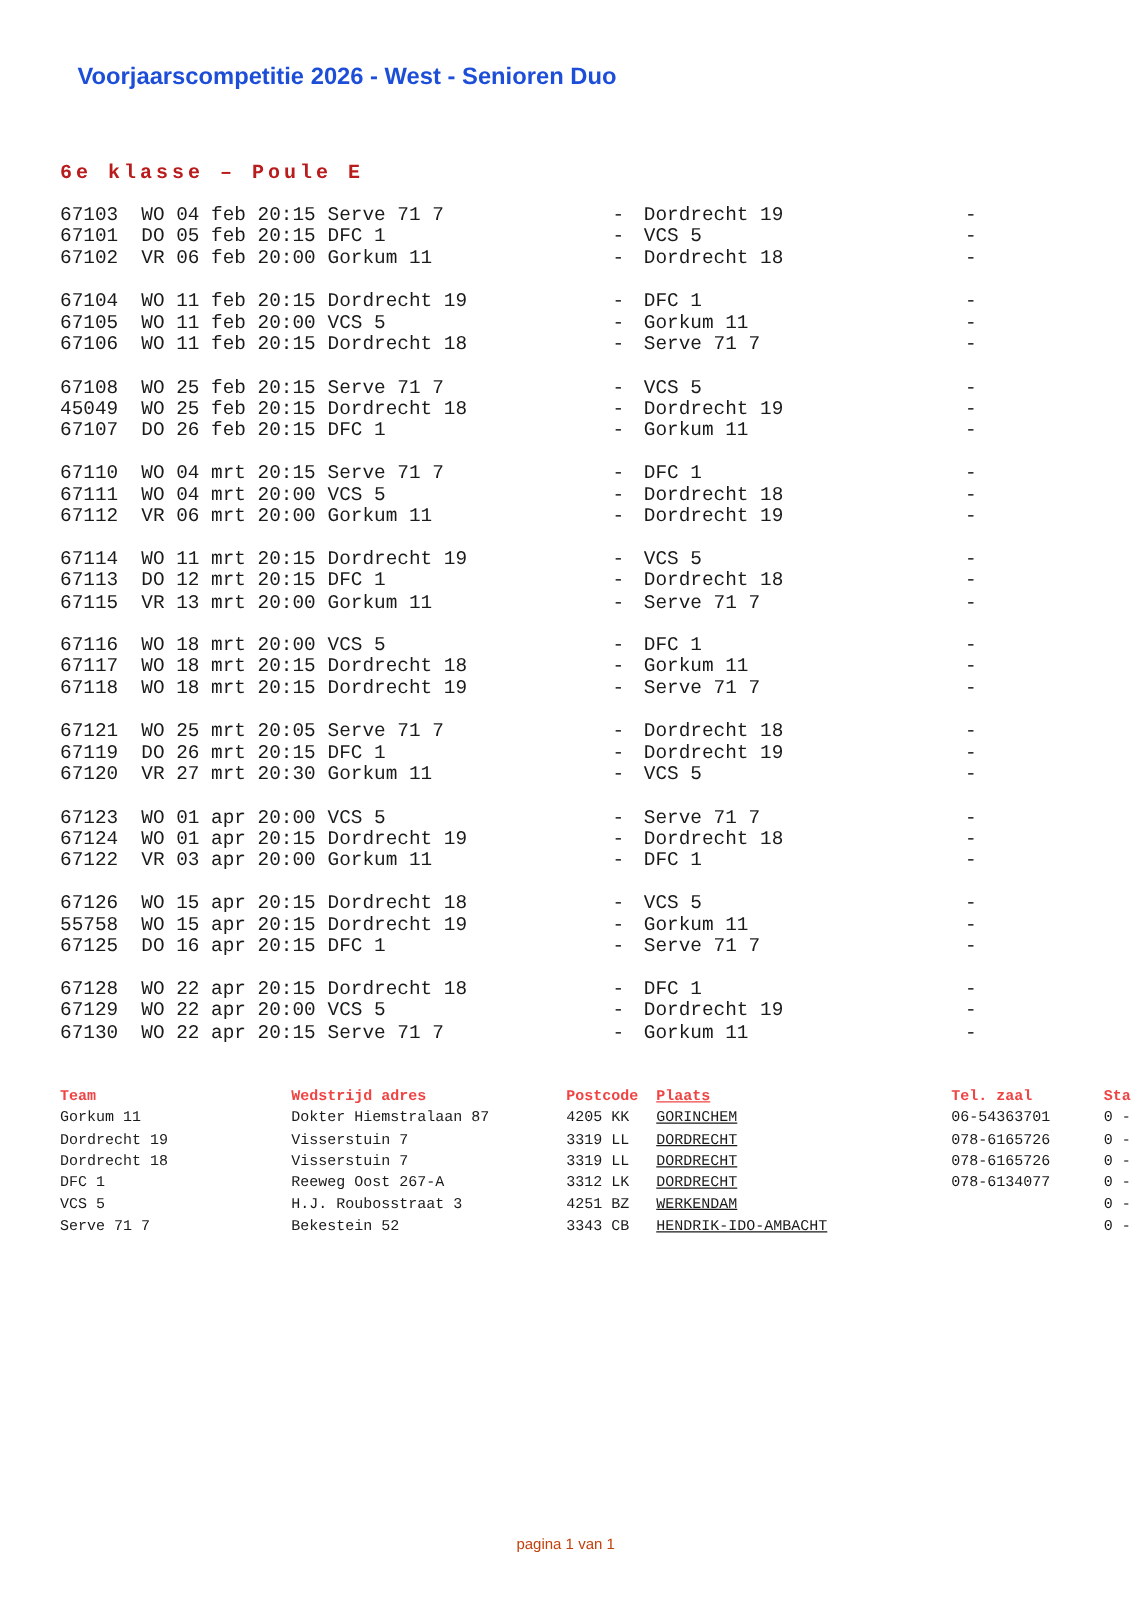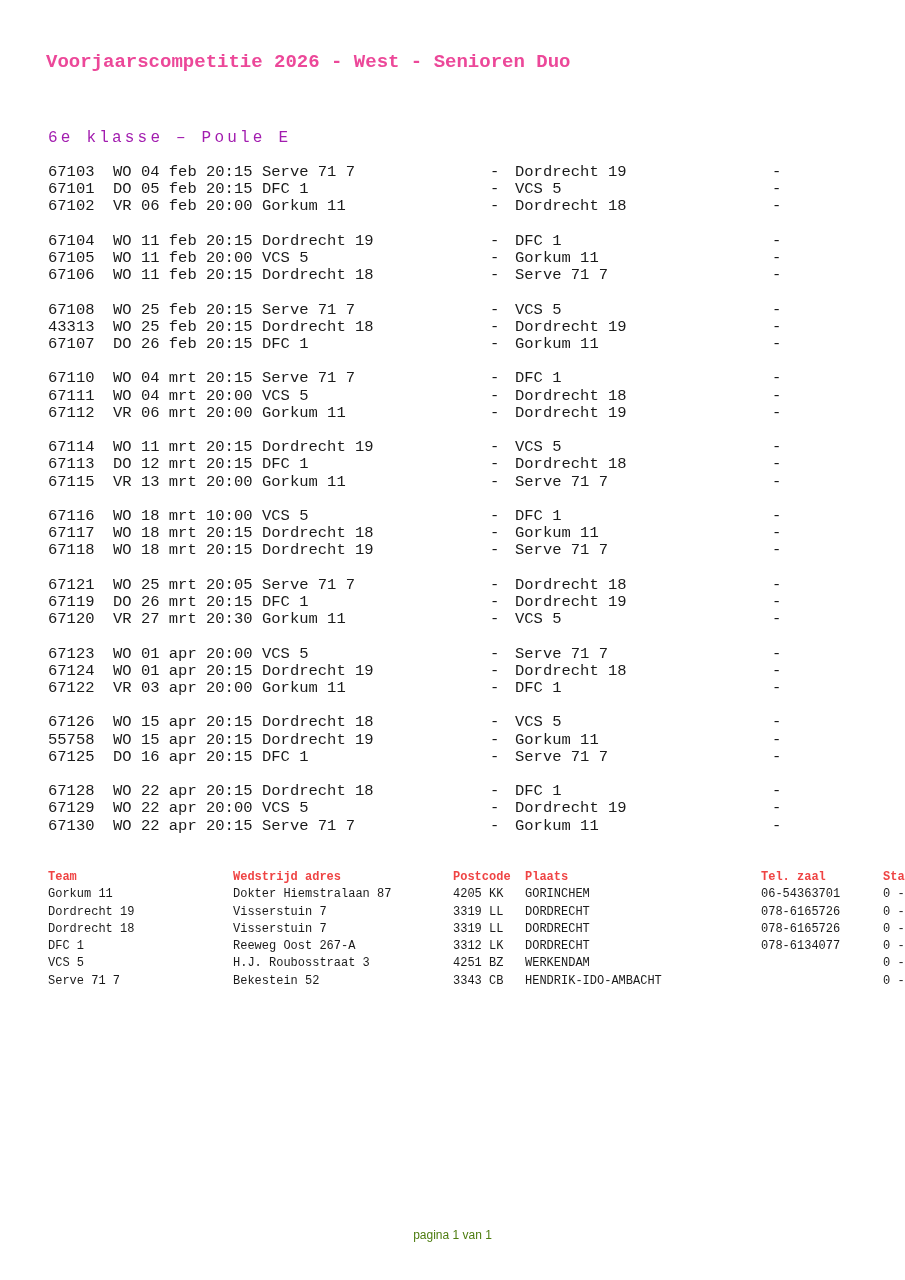--- a/index.html
+++ b/index.html
@@ -5,30 +5,30 @@
   * { margin:0; padding:0; box-sizing:border-box; }
   html,body { background:#ffffff; }
   .page {
     position:relative;
     width:905px; height:1280px;
     background:#ffffff;
     color:#1a1a1a;
     overflow:hidden;
   }
   .title {
-    position:absolute; left:46px; top:51px;
-    font-family:Liberation Mono, monospace;
-    font-weight:bold; font-size:19px; color:#ec4899;
+    position:absolute; left:62px; top:51px;
+    font-family:Liberation Sans, sans-serif;
+    font-weight:bold; font-size:19px; color:#1d4ed8;
     white-space:nowrap;
   }
   .subtitle {
     position:absolute; left:48px; top:129px;
     font-family:"Liberation Mono", monospace;
-    font-weight:normal; font-size:16px; letter-spacing:3.2px;
-    color:#a21caf; white-space:nowrap;
+    font-weight:bold; font-size:16px; letter-spacing:3.2px;
+    color:#b91c1c; white-space:nowrap;
   }
   .match-list {
     position:absolute; left:48px; top:164px;
     font-family:"Liberation Mono", monospace;
     font-size:15.5px; line-height:17.2px;
     color:#1a1a1a;
   }
   .match-block { margin-bottom:17.2px; }
   .match-row { display:flex; white-space:pre; }
   .m-nr   { display:inline-block; width:65px; }
@@ -41,28 +41,28 @@
     position:absolute; left:48px; top:869px;
     font-family:"Liberation Mono", monospace;
     font-size:12px; line-height:17.3px;
     color:#1a1a1a;
   }
   .team-row { display:flex; white-space:pre; }
   .team-row.hdr { font-weight:bold; color:#ef4444; }
   .t-c0 { display:inline-block; width:185px; }
   .t-c1 { display:inline-block; width:220px; }
   .t-c2 { display:inline-block; width:72px; }
-  .t-c3 { display:inline-block; width:192px; }
+  .t-c3 { display:inline-block; width:192px;text-decoration:underline; }
   .t-c4 { display:inline-block; width:98px;margin-left:44px; }
   .t-c5 { display:inline-block;margin-left:24px; }
   .footer {
     position:absolute; left:0; top:1228px; width:100%;
     text-align:center;
     font-family:"Liberation Sans", sans-serif;
-    font-size:12px; color:#4d7c0f;
+    font-size:12px; color:#c2410c;
   }
 </style>
 </head>
 <body>
 
 <div class="page">
   <div class="title">Voorjaarscompetitie 2026 - West - Senioren Duo</div>
   <div class="subtitle">6e klasse – Poule E</div>
 
   <div class="match-list">
@@ -71,35 +71,35 @@
         <div class="match-row"><span class="m-nr">67101</span><span class="m-day">DO 05 feb 20:15</span><span class="m-home">DFC 1</span><span class="m-sep">-</span><span class="m-away">VCS 5</span><span class="m-res">-</span></div>
         <div class="match-row"><span class="m-nr">67102</span><span class="m-day">VR 06 feb 20:00</span><span class="m-home">Gorkum 11</span><span class="m-sep">-</span><span class="m-away">Dordrecht 18</span><span class="m-res">-</span></div>
       </div>
       <div class="match-block">
         <div class="match-row"><span class="m-nr">67104</span><span class="m-day">WO 11 feb 20:15</span><span class="m-home">Dordrecht 19</span><span class="m-sep">-</span><span class="m-away">DFC 1</span><span class="m-res">-</span></div>
         <div class="match-row"><span class="m-nr">67105</span><span class="m-day">WO 11 feb 20:00</span><span class="m-home">VCS 5</span><span class="m-sep">-</span><span class="m-away">Gorkum 11</span><span class="m-res">-</span></div>
         <div class="match-row"><span class="m-nr">67106</span><span class="m-day">WO 11 feb 20:15</span><span class="m-home">Dordrecht 18</span><span class="m-sep">-</span><span class="m-away">Serve 71 7</span><span class="m-res">-</span></div>
       </div>
       <div class="match-block">
         <div class="match-row"><span class="m-nr">67108</span><span class="m-day">WO 25 feb 20:15</span><span class="m-home">Serve 71 7</span><span class="m-sep">-</span><span class="m-away">VCS 5</span><span class="m-res">-</span></div>
-        <div class="match-row"><span class="m-nr">43313</span><span class="m-day">WO 25 feb 20:15</span><span class="m-home">Dordrecht 18</span><span class="m-sep">-</span><span class="m-away">Dordrecht 19</span><span class="m-res">-</span></div>
+        <div class="match-row"><span class="m-nr">45049</span><span class="m-day">WO 25 feb 20:15</span><span class="m-home">Dordrecht 18</span><span class="m-sep">-</span><span class="m-away">Dordrecht 19</span><span class="m-res">-</span></div>
         <div class="match-row"><span class="m-nr">67107</span><span class="m-day">DO 26 feb 20:15</span><span class="m-home">DFC 1</span><span class="m-sep">-</span><span class="m-away">Gorkum 11</span><span class="m-res">-</span></div>
       </div>
       <div class="match-block">
         <div class="match-row"><span class="m-nr">67110</span><span class="m-day">WO 04 mrt 20:15</span><span class="m-home">Serve 71 7</span><span class="m-sep">-</span><span class="m-away">DFC 1</span><span class="m-res">-</span></div>
         <div class="match-row"><span class="m-nr">67111</span><span class="m-day">WO 04 mrt 20:00</span><span class="m-home">VCS 5</span><span class="m-sep">-</span><span class="m-away">Dordrecht 18</span><span class="m-res">-</span></div>
         <div class="match-row"><span class="m-nr">67112</span><span class="m-day">VR 06 mrt 20:00</span><span class="m-home">Gorkum 11</span><span class="m-sep">-</span><span class="m-away">Dordrecht 19</span><span class="m-res">-</span></div>
       </div>
       <div class="match-block">
         <div class="match-row"><span class="m-nr">67114</span><span class="m-day">WO 11 mrt 20:15</span><span class="m-home">Dordrecht 19</span><span class="m-sep">-</span><span class="m-away">VCS 5</span><span class="m-res">-</span></div>
         <div class="match-row"><span class="m-nr">67113</span><span class="m-day">DO 12 mrt 20:15</span><span class="m-home">DFC 1</span><span class="m-sep">-</span><span class="m-away">Dordrecht 18</span><span class="m-res">-</span></div>
         <div class="match-row"><span class="m-nr">67115</span><span class="m-day">VR 13 mrt 20:00</span><span class="m-home">Gorkum 11</span><span class="m-sep">-</span><span class="m-away">Serve 71 7</span><span class="m-res">-</span></div>
       </div>
       <div class="match-block">
-        <div class="match-row"><span class="m-nr">67116</span><span class="m-day">WO 18 mrt 10:00</span><span class="m-home">VCS 5</span><span class="m-sep">-</span><span class="m-away">DFC 1</span><span class="m-res">-</span></div>
+        <div class="match-row"><span class="m-nr">67116</span><span class="m-day">WO 18 mrt 20:00</span><span class="m-home">VCS 5</span><span class="m-sep">-</span><span class="m-away">DFC 1</span><span class="m-res">-</span></div>
         <div class="match-row"><span class="m-nr">67117</span><span class="m-day">WO 18 mrt 20:15</span><span class="m-home">Dordrecht 18</span><span class="m-sep">-</span><span class="m-away">Gorkum 11</span><span class="m-res">-</span></div>
         <div class="match-row"><span class="m-nr">67118</span><span class="m-day">WO 18 mrt 20:15</span><span class="m-home">Dordrecht 19</span><span class="m-sep">-</span><span class="m-away">Serve 71 7</span><span class="m-res">-</span></div>
       </div>
       <div class="match-block">
         <div class="match-row"><span class="m-nr">67121</span><span class="m-day">WO 25 mrt 20:05</span><span class="m-home">Serve 71 7</span><span class="m-sep">-</span><span class="m-away">Dordrecht 18</span><span class="m-res">-</span></div>
         <div class="match-row"><span class="m-nr">67119</span><span class="m-day">DO 26 mrt 20:15</span><span class="m-home">DFC 1</span><span class="m-sep">-</span><span class="m-away">Dordrecht 19</span><span class="m-res">-</span></div>
         <div class="match-row"><span class="m-nr">67120</span><span class="m-day">VR 27 mrt 20:30</span><span class="m-home">Gorkum 11</span><span class="m-sep">-</span><span class="m-away">VCS 5</span><span class="m-res">-</span></div>
       </div>
       <div class="match-block">
         <div class="match-row"><span class="m-nr">67123</span><span class="m-day">WO 01 apr 20:00</span><span class="m-home">VCS 5</span><span class="m-sep">-</span><span class="m-away">Serve 71 7</span><span class="m-res">-</span></div>

